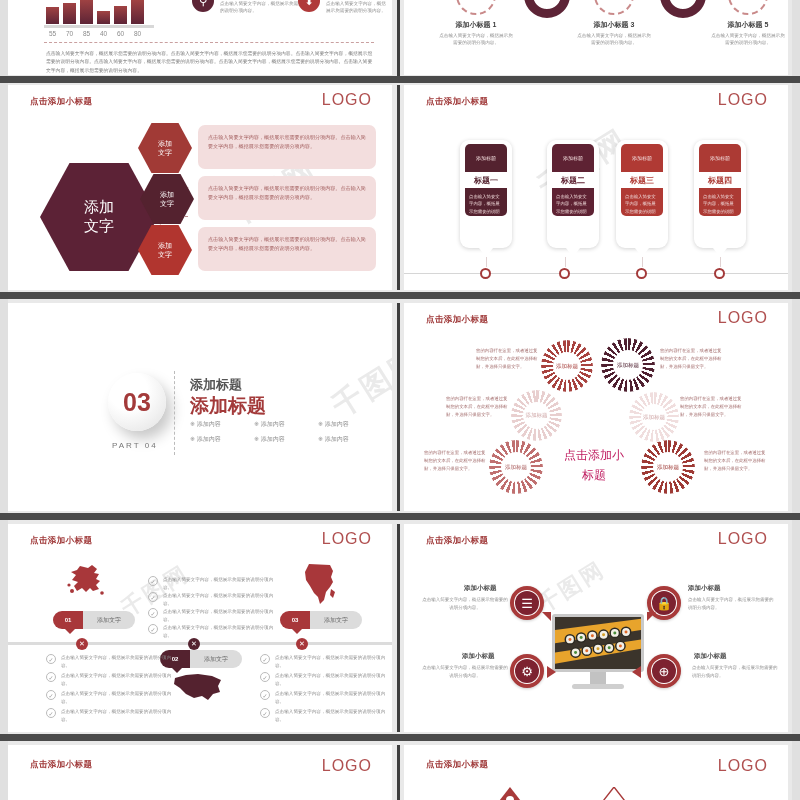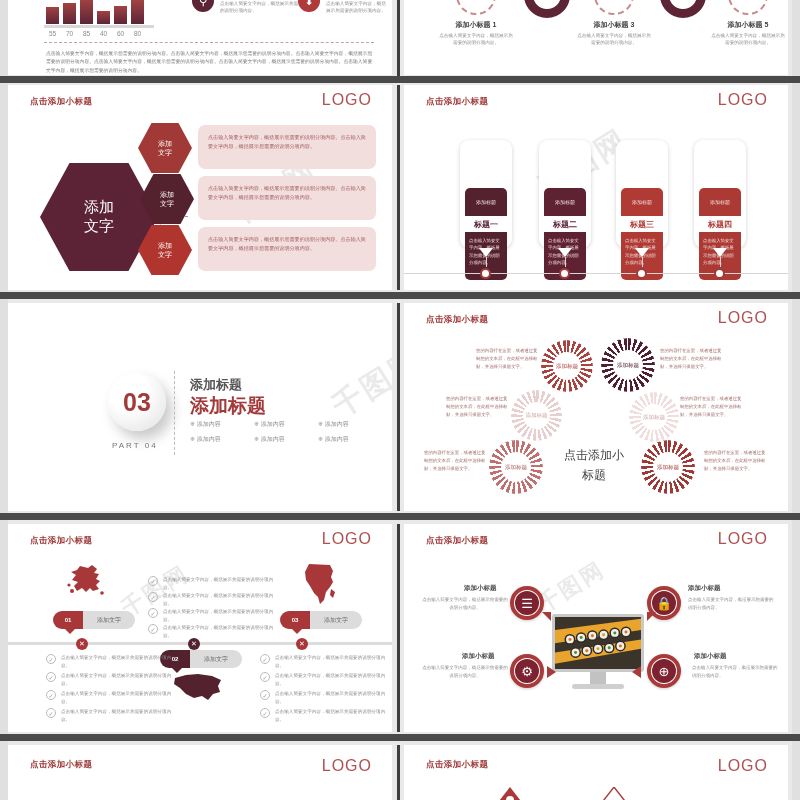--- a/index.html
+++ b/index.html
@@ -81,23 +81,22 @@
     font-size:5.1px; color:#a05a5a; line-height:1.85; padding:8px 10px;
   }
 
   
   .card-wrap { position:absolute; width:52px; }
   .card-sh {
     position:relative; width:52px; height:108px; background:#fff; border-radius:9px;
     box-shadow:0 1px 4px rgba(0,0,0,.18);
   }
   .card-in {
-    position:absolute; left:5px; top:4px; width:42px; height:92px; border-radius:5px;
+    position:absolute; left:5px; top:4px; width:42px; height:72px; border-radius:5px;
     overflow:hidden;
-    margin-top:44px;
   }
   .card-top { height:28px; display:flex; align-items:center; justify-content:center;
               font-size:5px; color:#f2dcdc; }
   .card-band { height:16px; background:#fff; display:flex; align-items:center;
                justify-content:center; font-size:8px; font-weight:bold; }
   .card-body { padding:5px 4px; font-size:4.4px; line-height:1.7; color:#f0dada; }
   .card-tail {
     position:absolute; left:50%; top:108px; width:0;height:0; transform:translateX(-50%);
     border-left:7px solid transparent; border-right:7px solid transparent;
     border-top:9px solid #fff;
@@ -134,21 +133,21 @@
     content:""; position:absolute; inset:-3px; border-radius:50%;
     background:repeating-conic-gradient(currentColor 0 7deg, transparent 7deg 14deg);
     -webkit-mask:radial-gradient(circle, transparent 0 calc(50% - 6px), #000 calc(50% - 6px) 50%);
             mask:radial-gradient(circle, transparent 0 calc(50% - 6px), #000 calc(50% - 6px) 50%);
   }
   .gear-hole{
     position:absolute; border-radius:50%; background:#fff;
   }
   .gear span{ position:relative; z-index:2; }
   .gtxt { position:absolute; font-size:4.4px; color:#a06868; line-height:1.8; width:62px; }
-  .gcenter{ position:absolute; font-size:12px; color:#404040; text-align:center; line-height:1.7; width:110px;}
+  .gcenter{ position:absolute; font-size:12px; color:#be185d; text-align:center; line-height:1.7; width:110px;}
 
   
   .mapshape { position:absolute; }
   .pill { position:absolute; display:flex; height:18px; align-items:stretch; }
   .pill-n {
     width:30px; border-radius:9px 0 0 9px; color:#fff; font-size:6px; font-weight:bold;
     display:flex; align-items:center; justify-content:center;
   }
   .pill-t {
     width:52px; border-radius:0 9px 9px 0; background:#dcdcdc; color:#666; font-size:6px;
@@ -294,21 +293,21 @@
     <div class="card-wrap" style="left:56px;top:55px;">
       <div class="card-sh">
         <div class="card-in" style="background:#54222f;">
           <div class="card-top">添加标题</div>
           <div class="card-band" style="color:#54222f;">标题一</div>
           <div class="card-body">点击输入简要文字内容，概括展示您需要的说明分项内容。</div>
         </div>
         <div class="card-tail"></div>
       </div>
     </div>
-    <div class="card-wrap" style="left:135px;top:55px;text-decoration:underline;">
+    <div class="card-wrap" style="left:143px;top:55px;text-decoration:underline;">
       <div class="card-sh">
         <div class="card-in" style="background:#5e2233;">
           <div class="card-top">添加标题</div>
           <div class="card-band" style="color:#5e2233;">标题二</div>
           <div class="card-body">点击输入简要文字内容，概括展示您需要的说明分项内容。</div>
         </div>
         <div class="card-tail"></div>
       </div>
     </div>
     <div class="card-wrap" style="left:290px;top:55px;">

